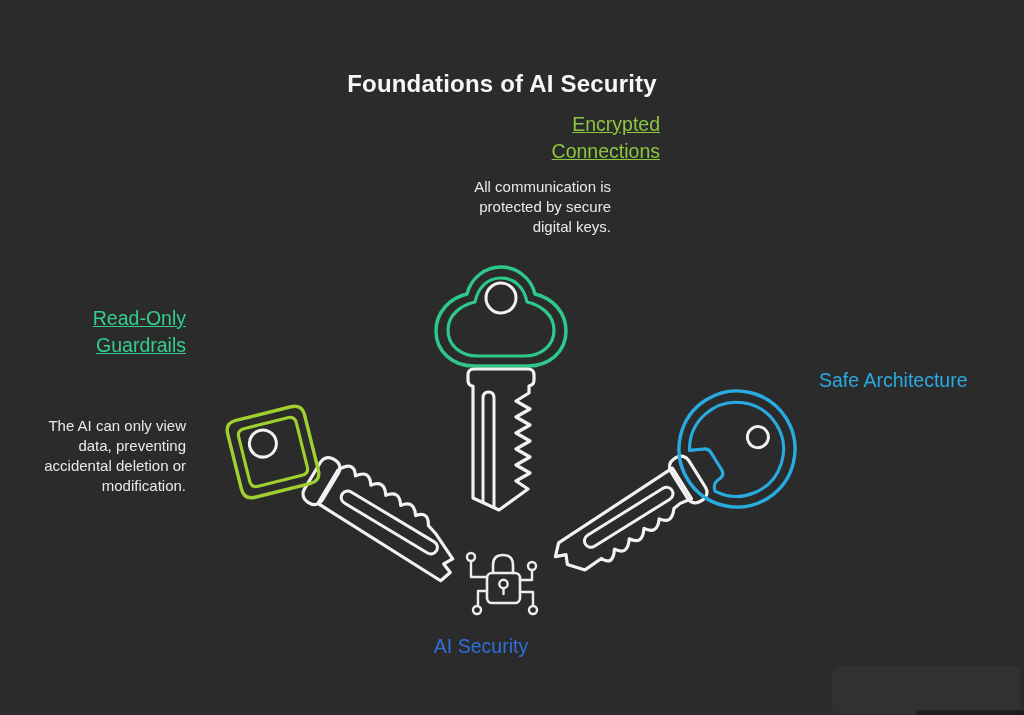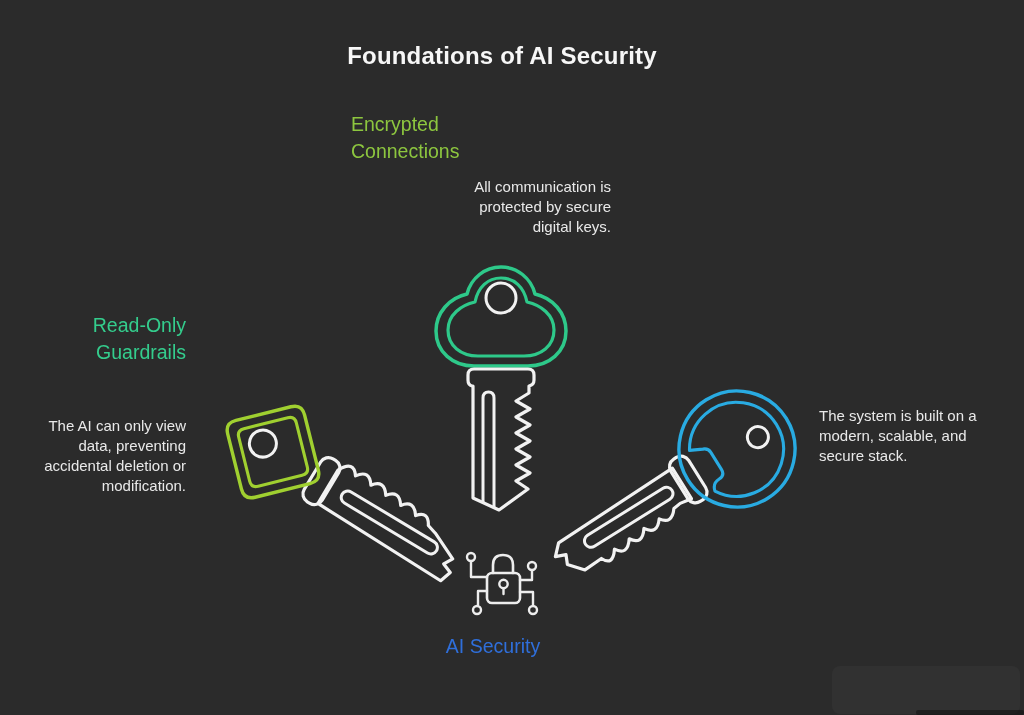--- a/index.html
+++ b/index.html
@@ -12,66 +12,68 @@
     position: relative;
     width: 1024px;
     height: 715px;
     background: var(--c-bg, #2B2B2B);
     overflow: hidden;
   }
   .abs { position: absolute; }
   .pre { white-space: pre-line; }
 
   .title {
-    left: 252px; top: 42px; width: 500px;
+    left: 252px; top: 70px; width: 500px;
     text-align: center;
     font-size: 24px; font-weight: 700;
     color: var(--c-titleText, #F7F7F7);
     letter-spacing: 0.2px;
   }
 
   .heading { font-size: 19.5px; line-height: 27px; font-weight: 400; }
   .desc {
     font-size: 15px; line-height: 20px;
     color: var(--c-bodyText, #E9E9E9);
   }
 
   .enc-heading {
-    left: 351px; top: 111px; width: 300px;
-    text-align: left;
+    left: 360px; top: 111px; width: 300px;
+    text-align: right;
     color: var(--c-encryptedGreen, #8DC63F);
+    text-decoration: underline;
   }
   .enc-desc {
     left: 391px; top: 177px; width: 220px;
     text-align: right;
   }
 
   .guard-heading {
-    left: 16px; top: 312px; width: 170px;
+    left: 16px; top: 305px; width: 170px;
     text-align: right;
     color: var(--c-guardrailsGreen, #34CD8D);
+    text-decoration: underline;
   }
   .guard-desc {
     left: 6px; top: 373px; width: 180px;
     text-align: right;
     margin-top: 43px;
   }
 
   .arch-heading {
     left: 819px; top: 367px; width: 200px;
     text-align: left;
     color: var(--c-architectureBlue, #29ABE2);
   }
   .arch-desc {
     left: 819px; top: 406px; width: 200px;
     text-align: left;
   }
 
   .core-label {
-    left: 393px; top: 635px; width: 200px;
+    left: 381px; top: 635px; width: 200px;
     text-align: center;
     font-size: 19.5px;
     color: var(--c-securityBlue, #2F6FDB);
   }
 
   svg { display: block; overflow: visible; }
   svg * { fill: none; stroke-linecap: round; stroke-linejoin: round; }
 
   .st-white  { stroke: var(--c-keyWhite, #F2F2F2); stroke-width: 3.2px; }
   .st-white-thin { stroke: var(--c-keyWhite, #F2F2F2); stroke-width: 3px; }
@@ -110,23 +112,21 @@
 protected by secure
 digital keys.</div>
 
   <div class="abs heading pre guard-heading">Read-Only
 Guardrails</div>
   <div class="abs desc pre guard-desc">The AI can only view
 data, preventing
 accidental deletion or
 modification.</div>
 
-  <div class="abs desc pre arch-desc">The system is built on a
-modern, scalable, and
-secure stack.</div>
+  <div class="abs heading arch-heading">Safe Architecture</div>
 
   <svg class="abs key-center" width="140" height="255" viewBox="0 0 140 255">
     <path class="st-emerald" d="M 70,6 C 86,6 100,17 104,33 C 122,37 135,52 135,70 C 135,91 118,105 97,105 L 43,105 C 22,105 5,91 5,70 C 5,52 18,37 36,33 C 40,17 54,6 70,6 Z"></path>
     <path class="st-emerald" style="stroke-width:3.2px" d="M 70,17 C 83,17 93,26 96,41 C 110,44 123,54 123,69 C 123,85 110,95 93,95 L 47,95 C 30,95 17,85 17,69 C 17,54 30,44 44,41 C 47,26 57,17 70,17 Z"></path>
     <circle class="st-white-thin" cx="70" cy="37" r="15"></circle>
     <path class="st-white" d="M 43,108 H 97 Q 103,108 103,114 V 119 Q 103,124 98,125 V 132 L 85,140 L 99,148 L 85,156 L 99,164 L 85,172 L 99,180 L 85,188 L 99,196 L 85,204 L 99,212 L 85,220 L 97,228 L 68,249 L 42,237 V 125 L 41,125 Q 37,124 37,119 V 114 Q 37,108 43,108 Z"></path>
     <path class="st-white-thin" d="M 52,241 L 52,137 Q 52,131 57.5,131 Q 63,131 63,137 L 63,246"></path>
   </svg>
 
   <svg class="abs key-left" width="280" height="130" viewBox="0 0 280 130">

